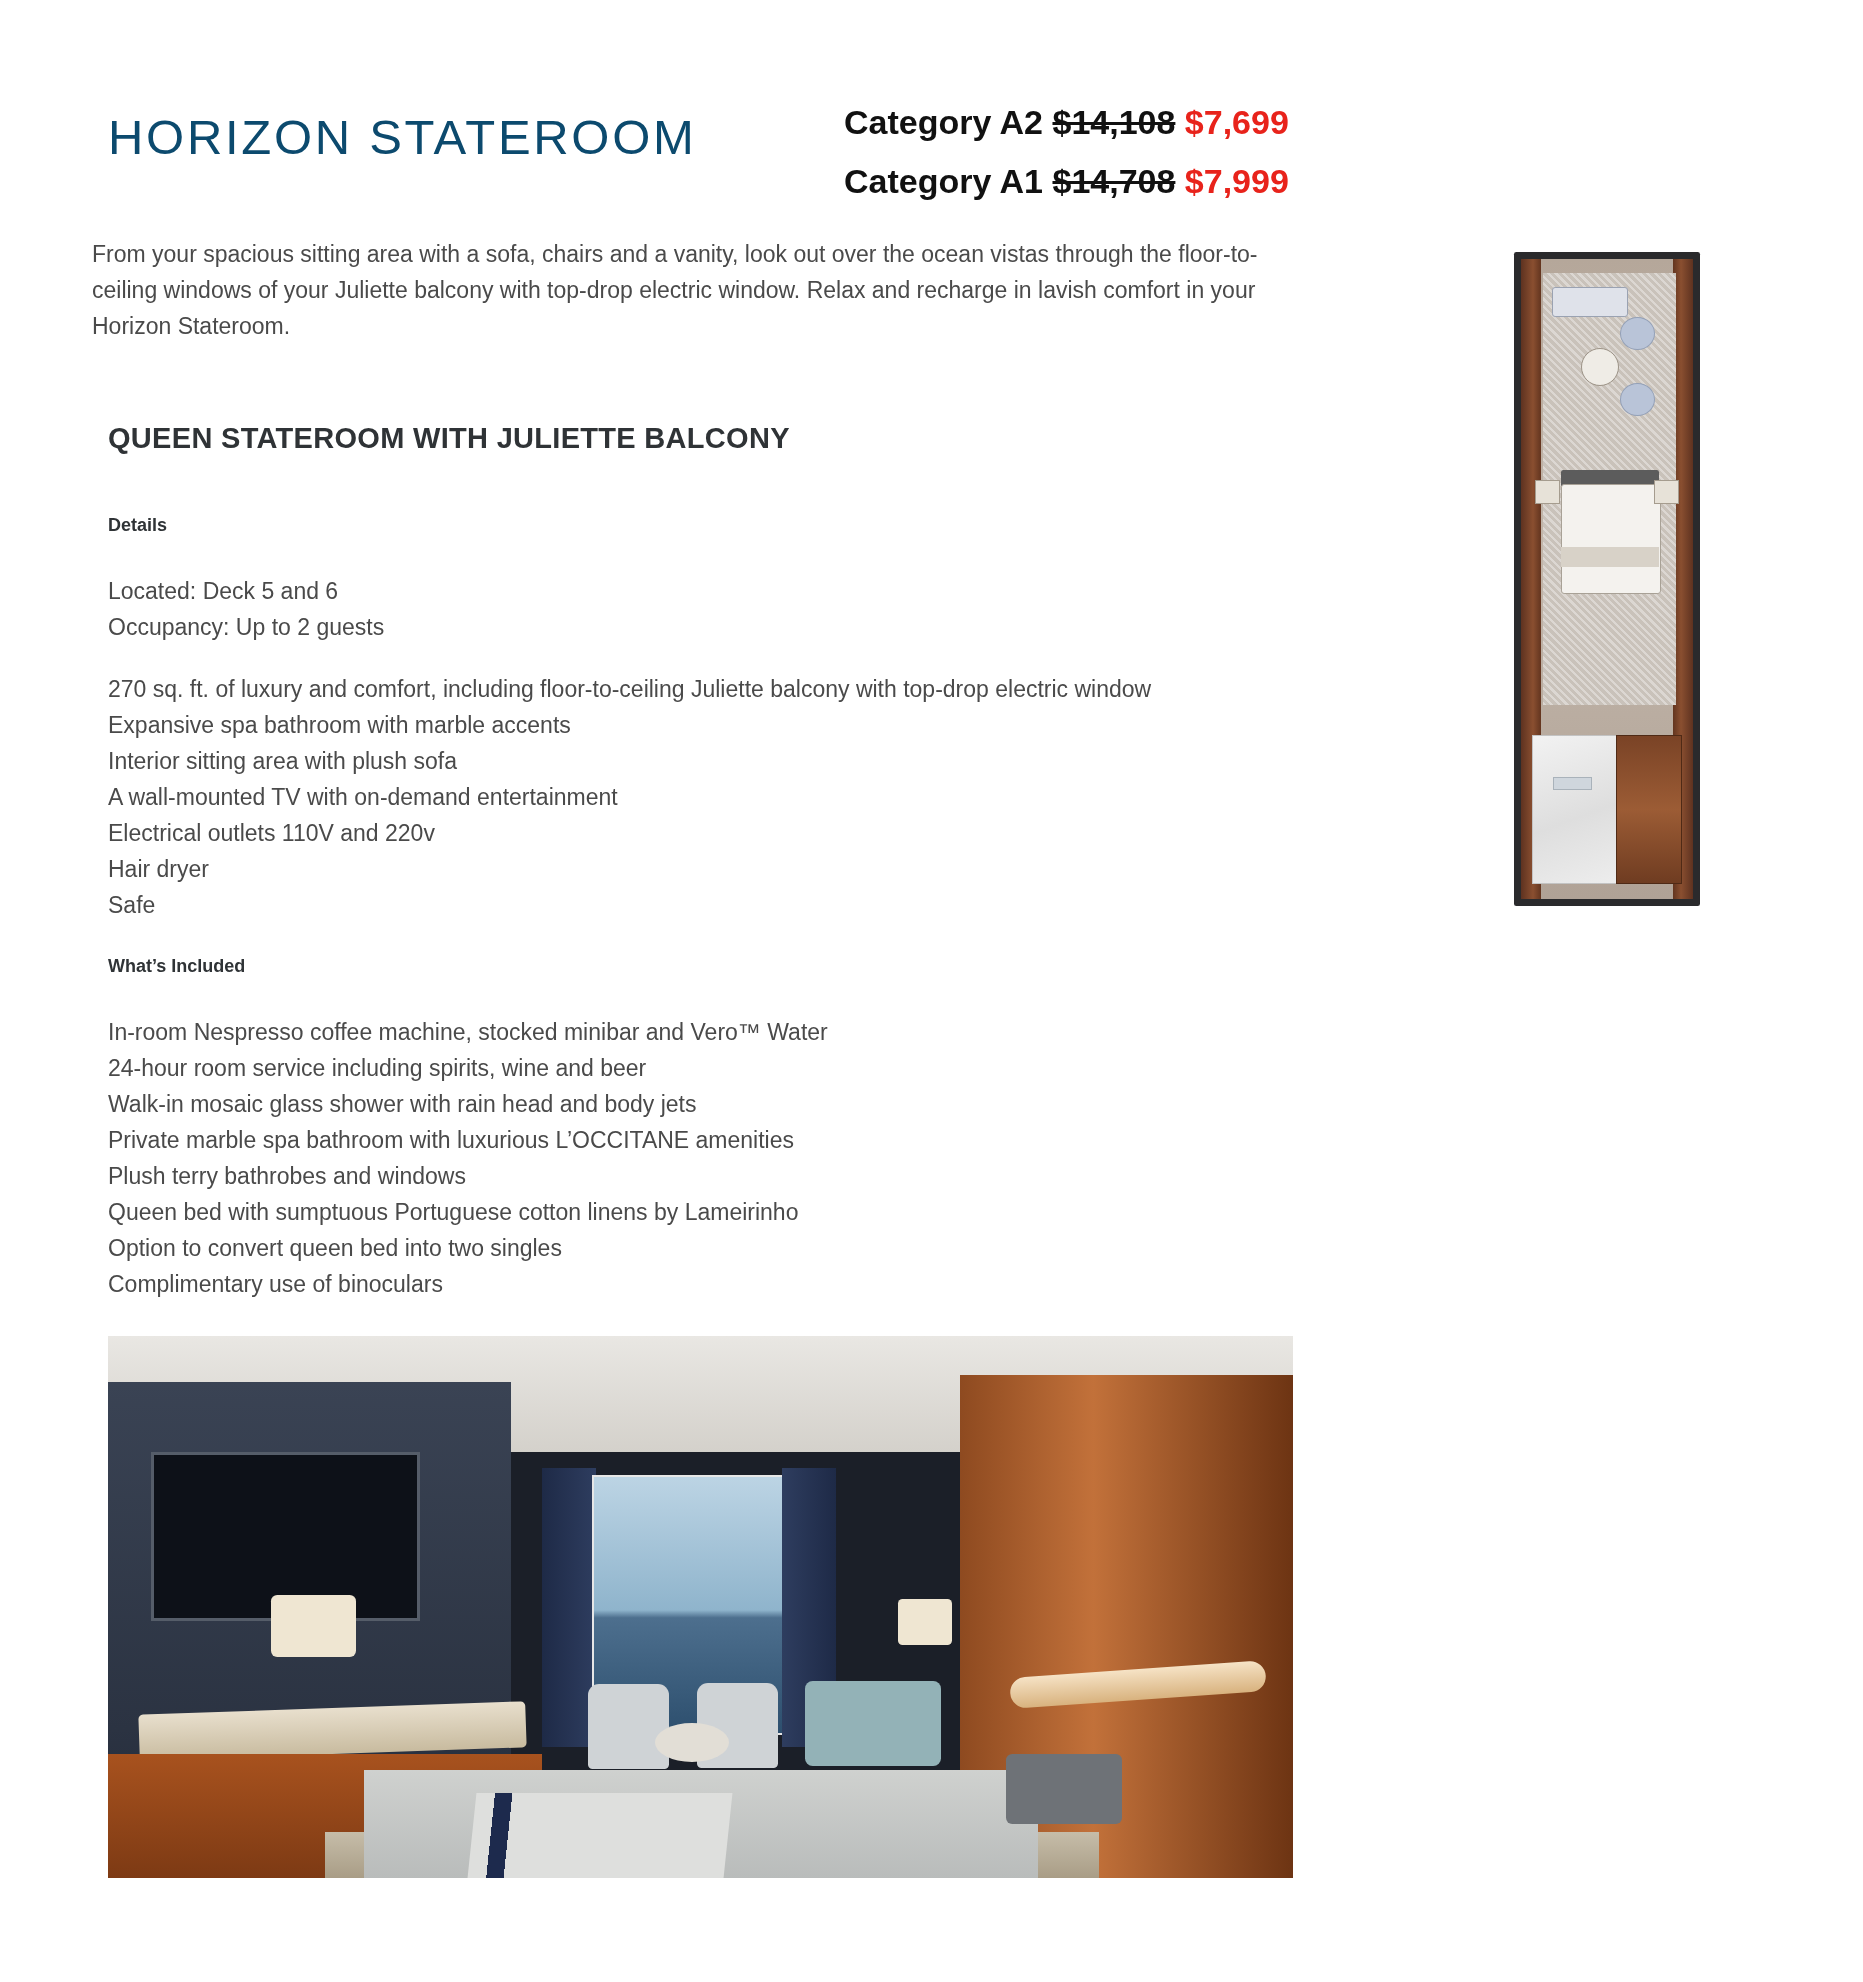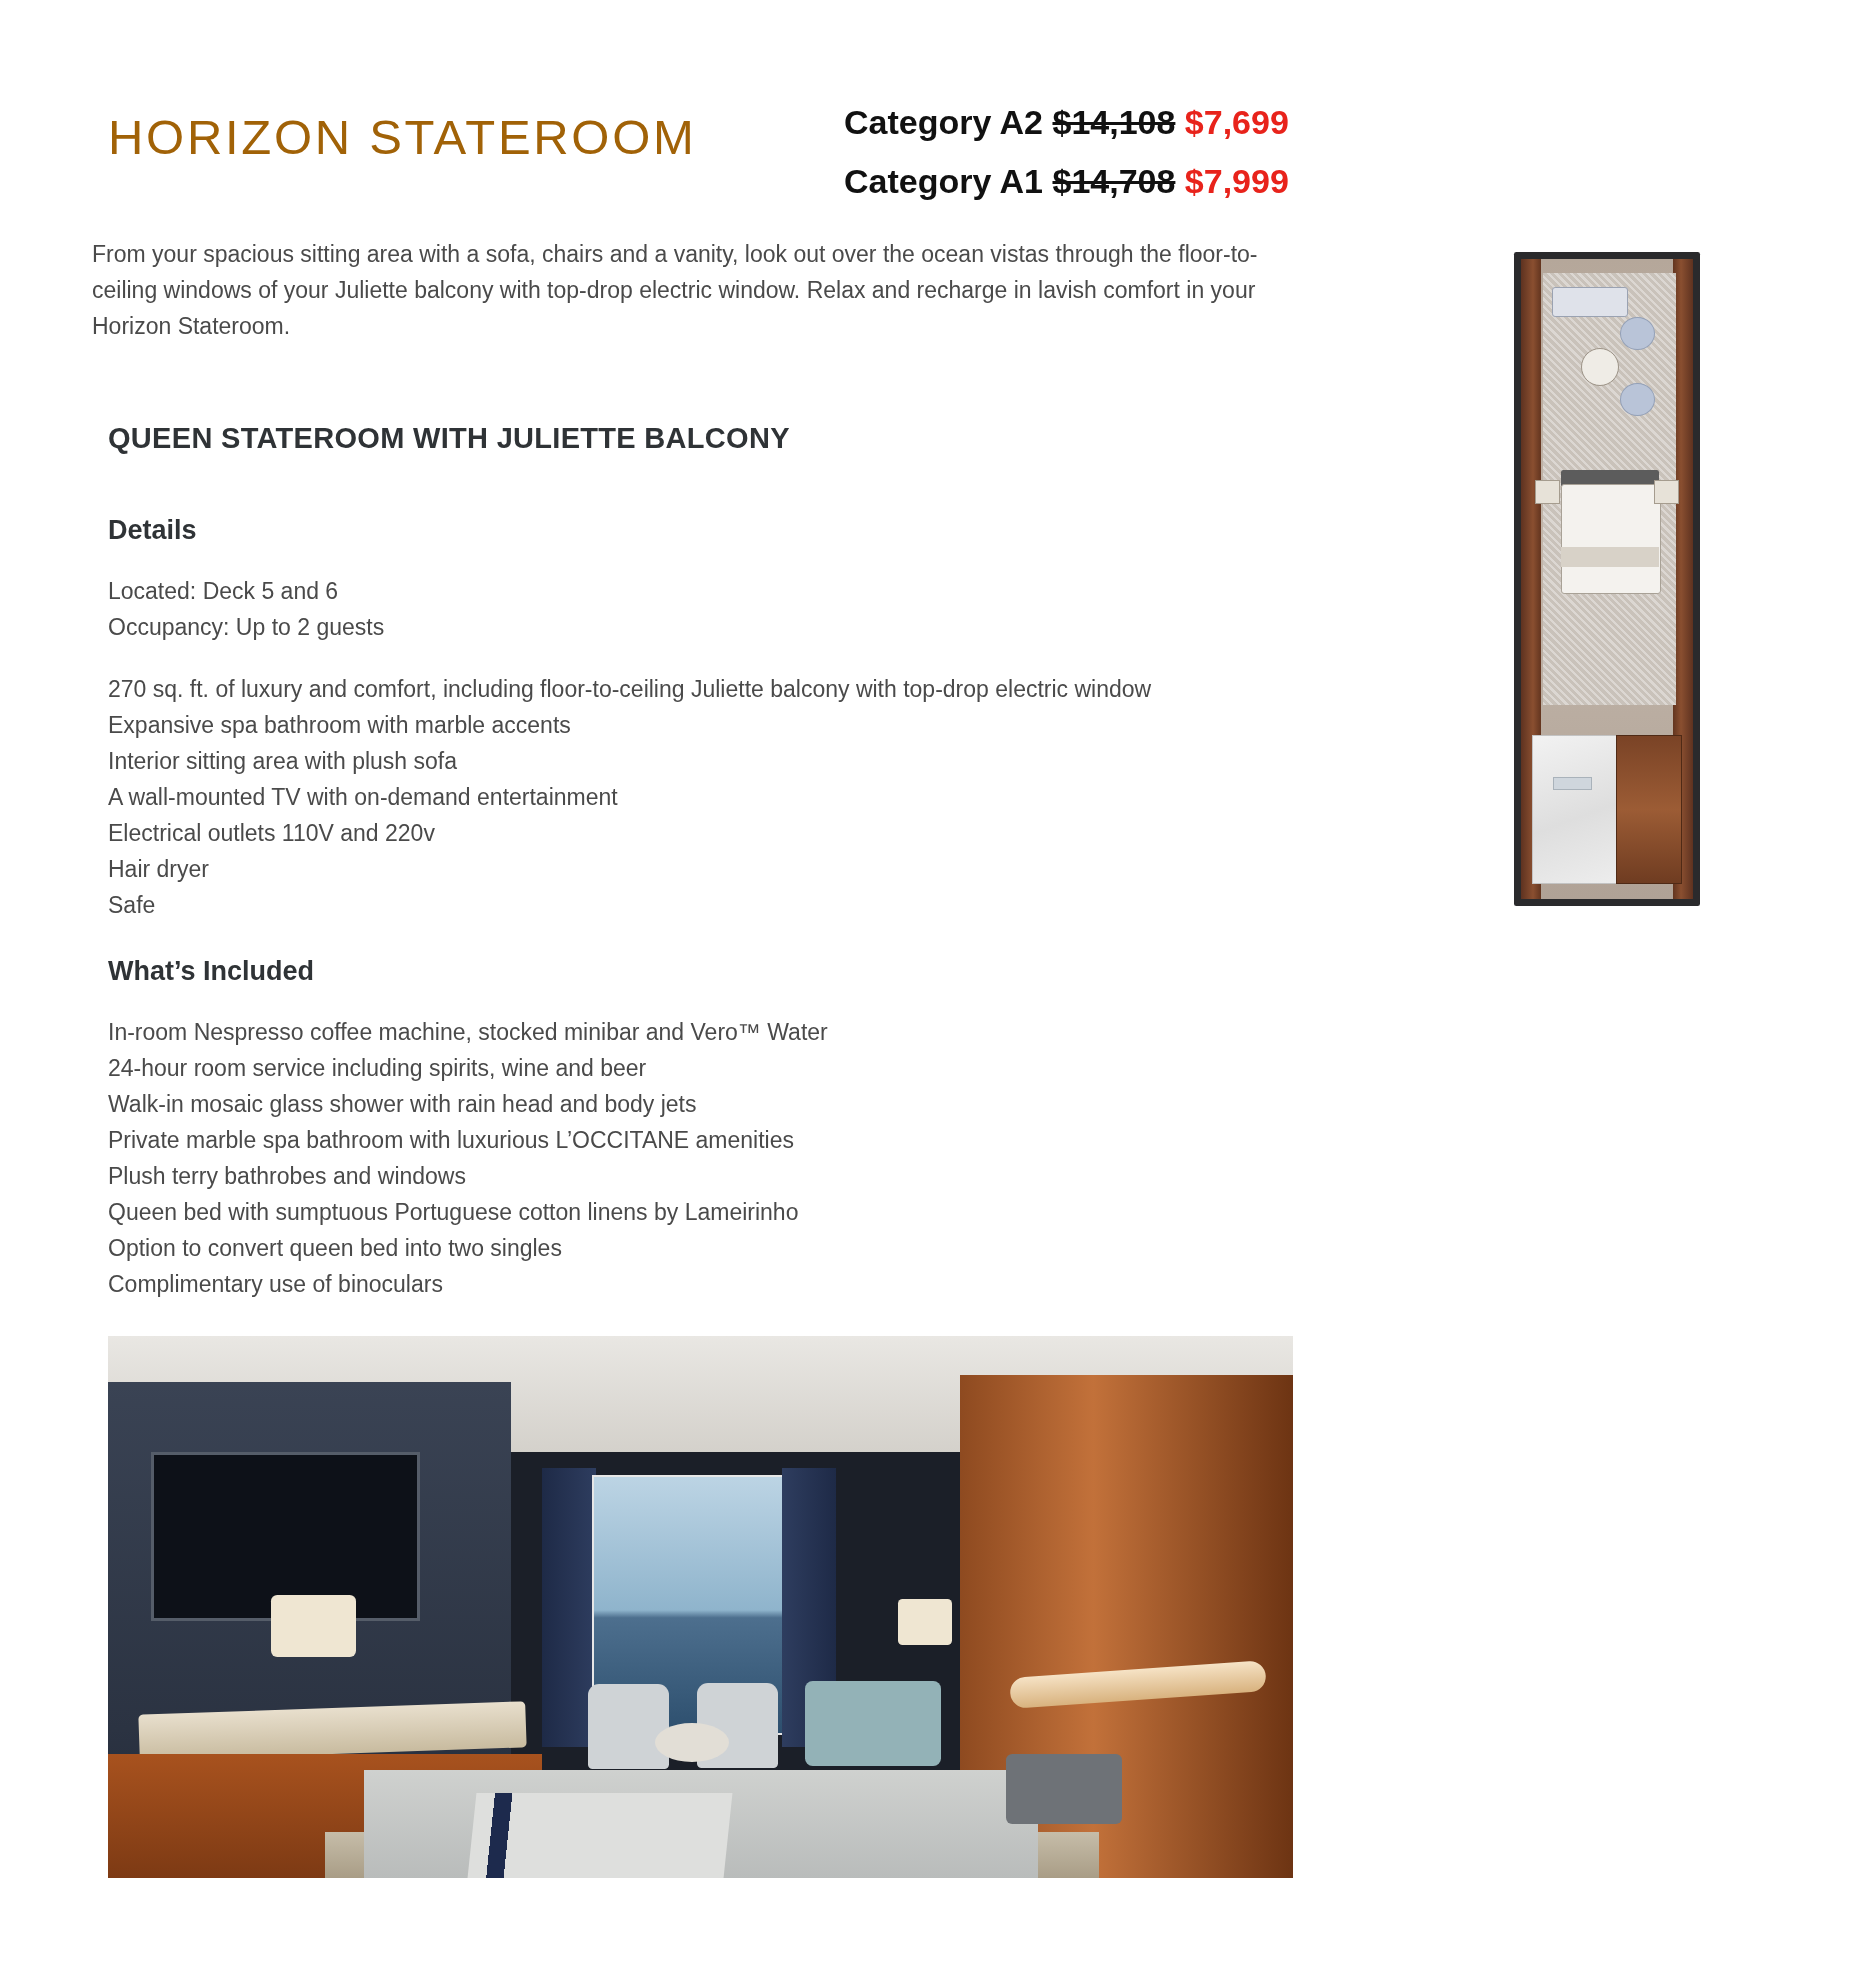--- a/index.html
+++ b/index.html
@@ -30,21 +30,21 @@
     width: 1642px;
     height: 108px;
   }
   .title {
     position: absolute;
     left: 0;
     top: 15.5px;
     font-size: 49px;
     letter-spacing: 2.7px;
     font-weight: 400;
-    color: #a16207;
+    color: #0c4a6e;
     white-space: nowrap;
   }
   .price-block {
     position: absolute;
     left: 736px;
     top: 0px;
     width: 852px;
   }
   .price-line {
     font-size: 34px;
@@ -80,21 +80,21 @@
     font-size: 29px;
     font-weight: 600;
     letter-spacing: 0.3px;
     color: #2f3336;
     white-space: nowrap;
   }
 
   .block-head {
     position: absolute;
     left: 108px;
-    font-size: 27px;
+    font-size: 18px;
     font-weight: bold;
     color: #2f3336;
   }
   .details-head { top: 515px; }
   .included-head { top: 956px; }
 
   .lines {
     position: absolute;
     left: 108px;
     font-size: 23px;

